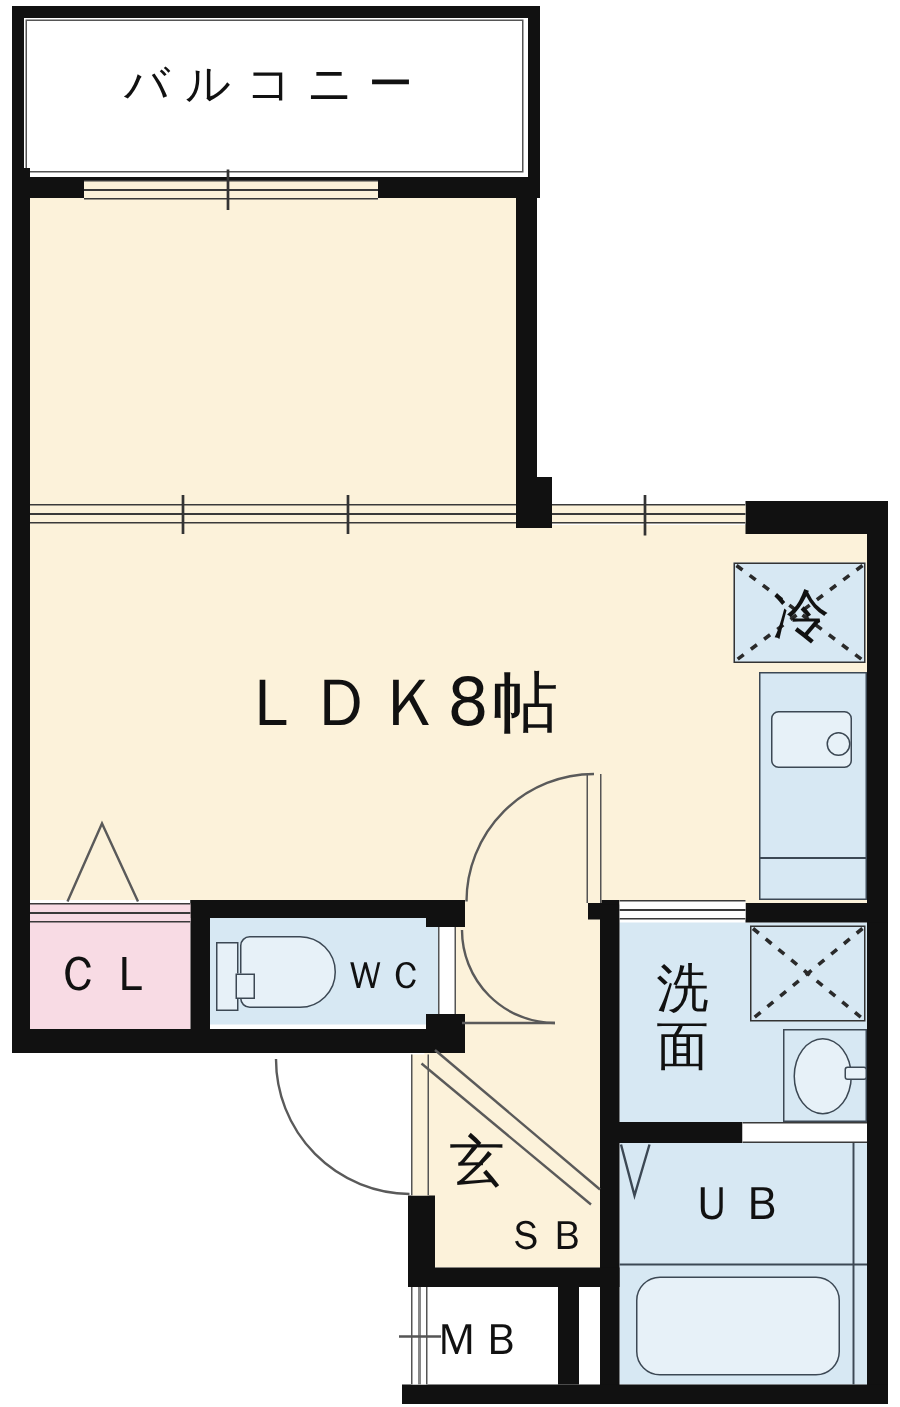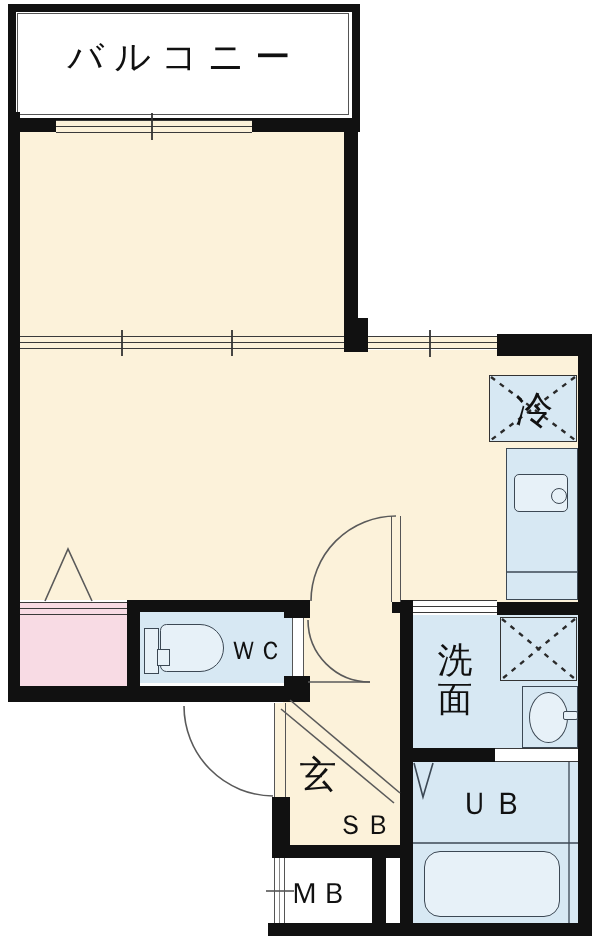--- a/index.html
+++ b/index.html
@@ -140,22 +140,24 @@
     <path d="M 414 763 L 423 797 L 433 763" fill="none" stroke="#3c4854" stroke-width="1.6"></path>
 
     <line x1="413" y1="843" x2="578" y2="843" stroke="#3c4854" stroke-width="1.3"></line>
     <line x1="569" y1="762" x2="569" y2="923" stroke="#3c4854" stroke-width="1.3"></line>
 
     <line x1="506" y1="572" x2="578" y2="572" stroke="#3c4854" stroke-width="1.3"></line>
 
     <line x1="266" y1="891" x2="294" y2="891" stroke="#555" stroke-width="1.6"></line>
   </svg>
 
-  <div class="lbl" style="left:184px;top:57px;font-size:36px;letter-spacing:10px;">バルコニー</div>
+  <div class="lbl" style="left:184px;top:57px;font-size:30px;letter-spacing:10px;">バルコニー</div>
+  <div class="lbl" style="left:267px;top:469px;font-size:44px;letter-spacing:2px;">ＬＤＫ8帖</div>
   <div class="lbl" style="left:534px;top:410px;font-size:38px;">冷</div>
+  <div class="lbl" style="left:72px;top:649px;font-size:32px;letter-spacing:4px;">ＣＬ</div>
   <div class="lbl" style="left:258px;top:650px;font-size:25px;letter-spacing:2px;">ＷＣ</div>
   <div class="lbl" style="left:455px;top:660px;font-size:35px;">洗</div>
   <div class="lbl" style="left:455px;top:699px;font-size:35px;">面</div>
   <div class="lbl" style="left:318px;top:774px;font-size:37px;">玄</div>
   <div class="lbl" style="left:365px;top:824px;font-size:27px;letter-spacing:1px;">ＳＢ</div>
   <div class="lbl" style="left:493px;top:803px;font-size:31px;letter-spacing:3px;">ＵＢ</div>
   <div class="lbl" style="left:320px;top:893px;font-size:29px;letter-spacing:1px;">ＭＢ</div>
 
 </div>
 

